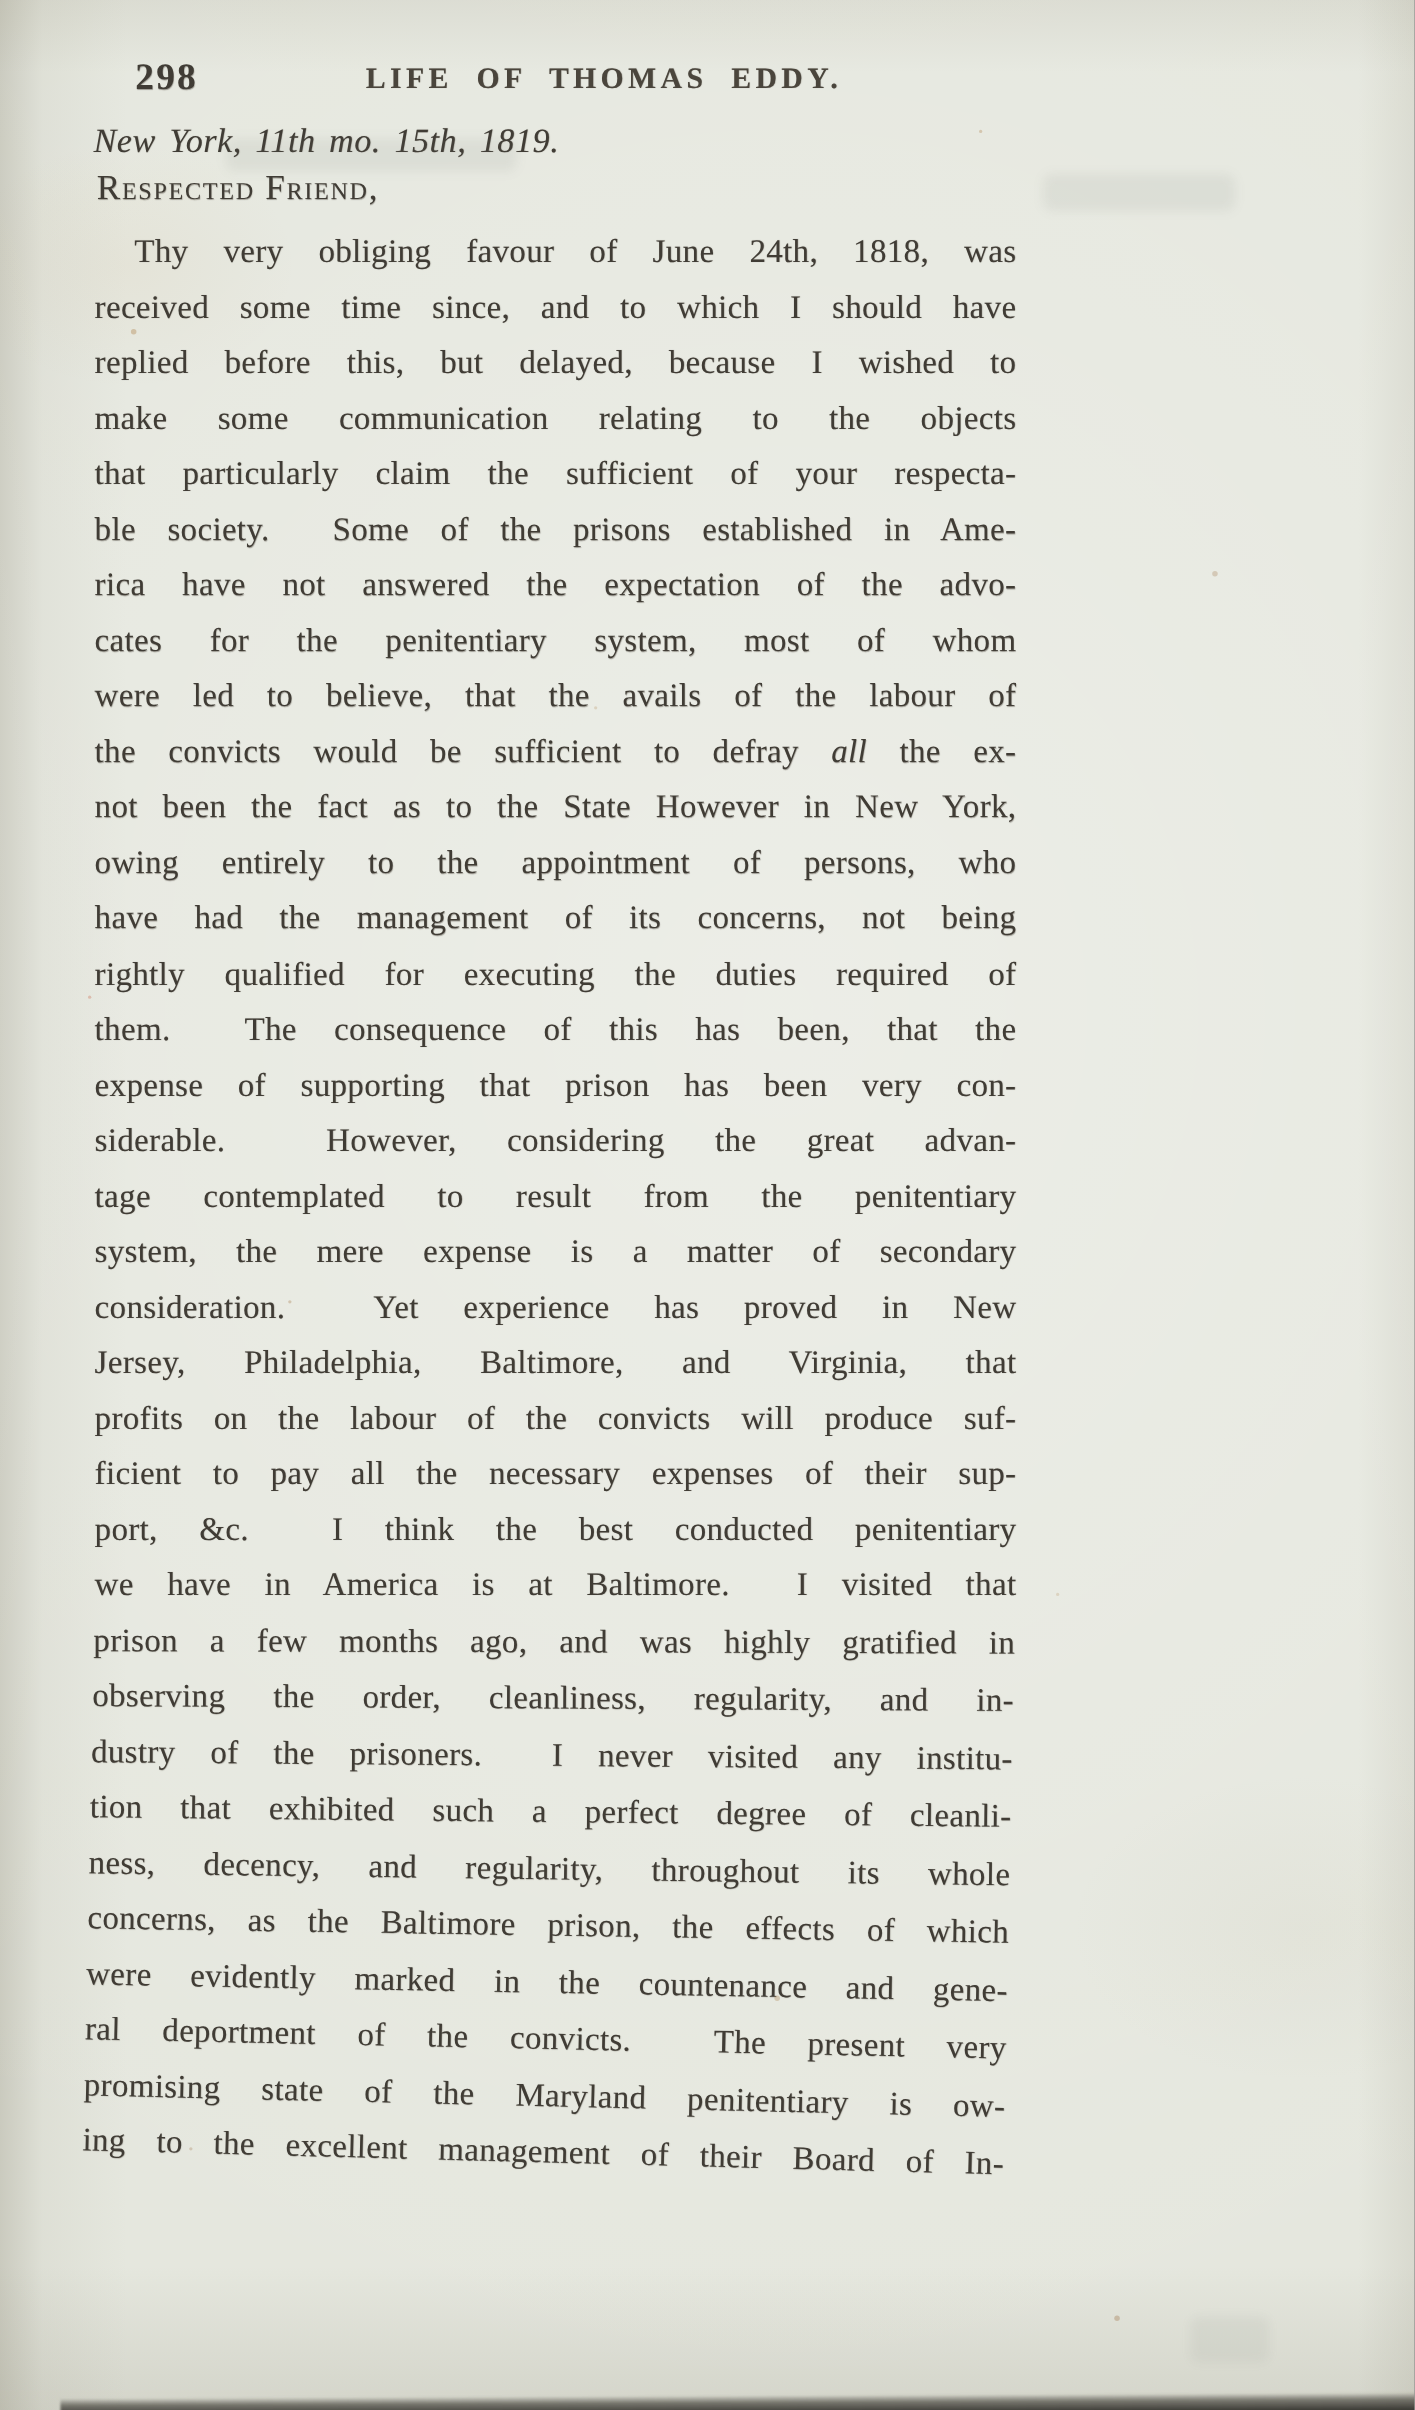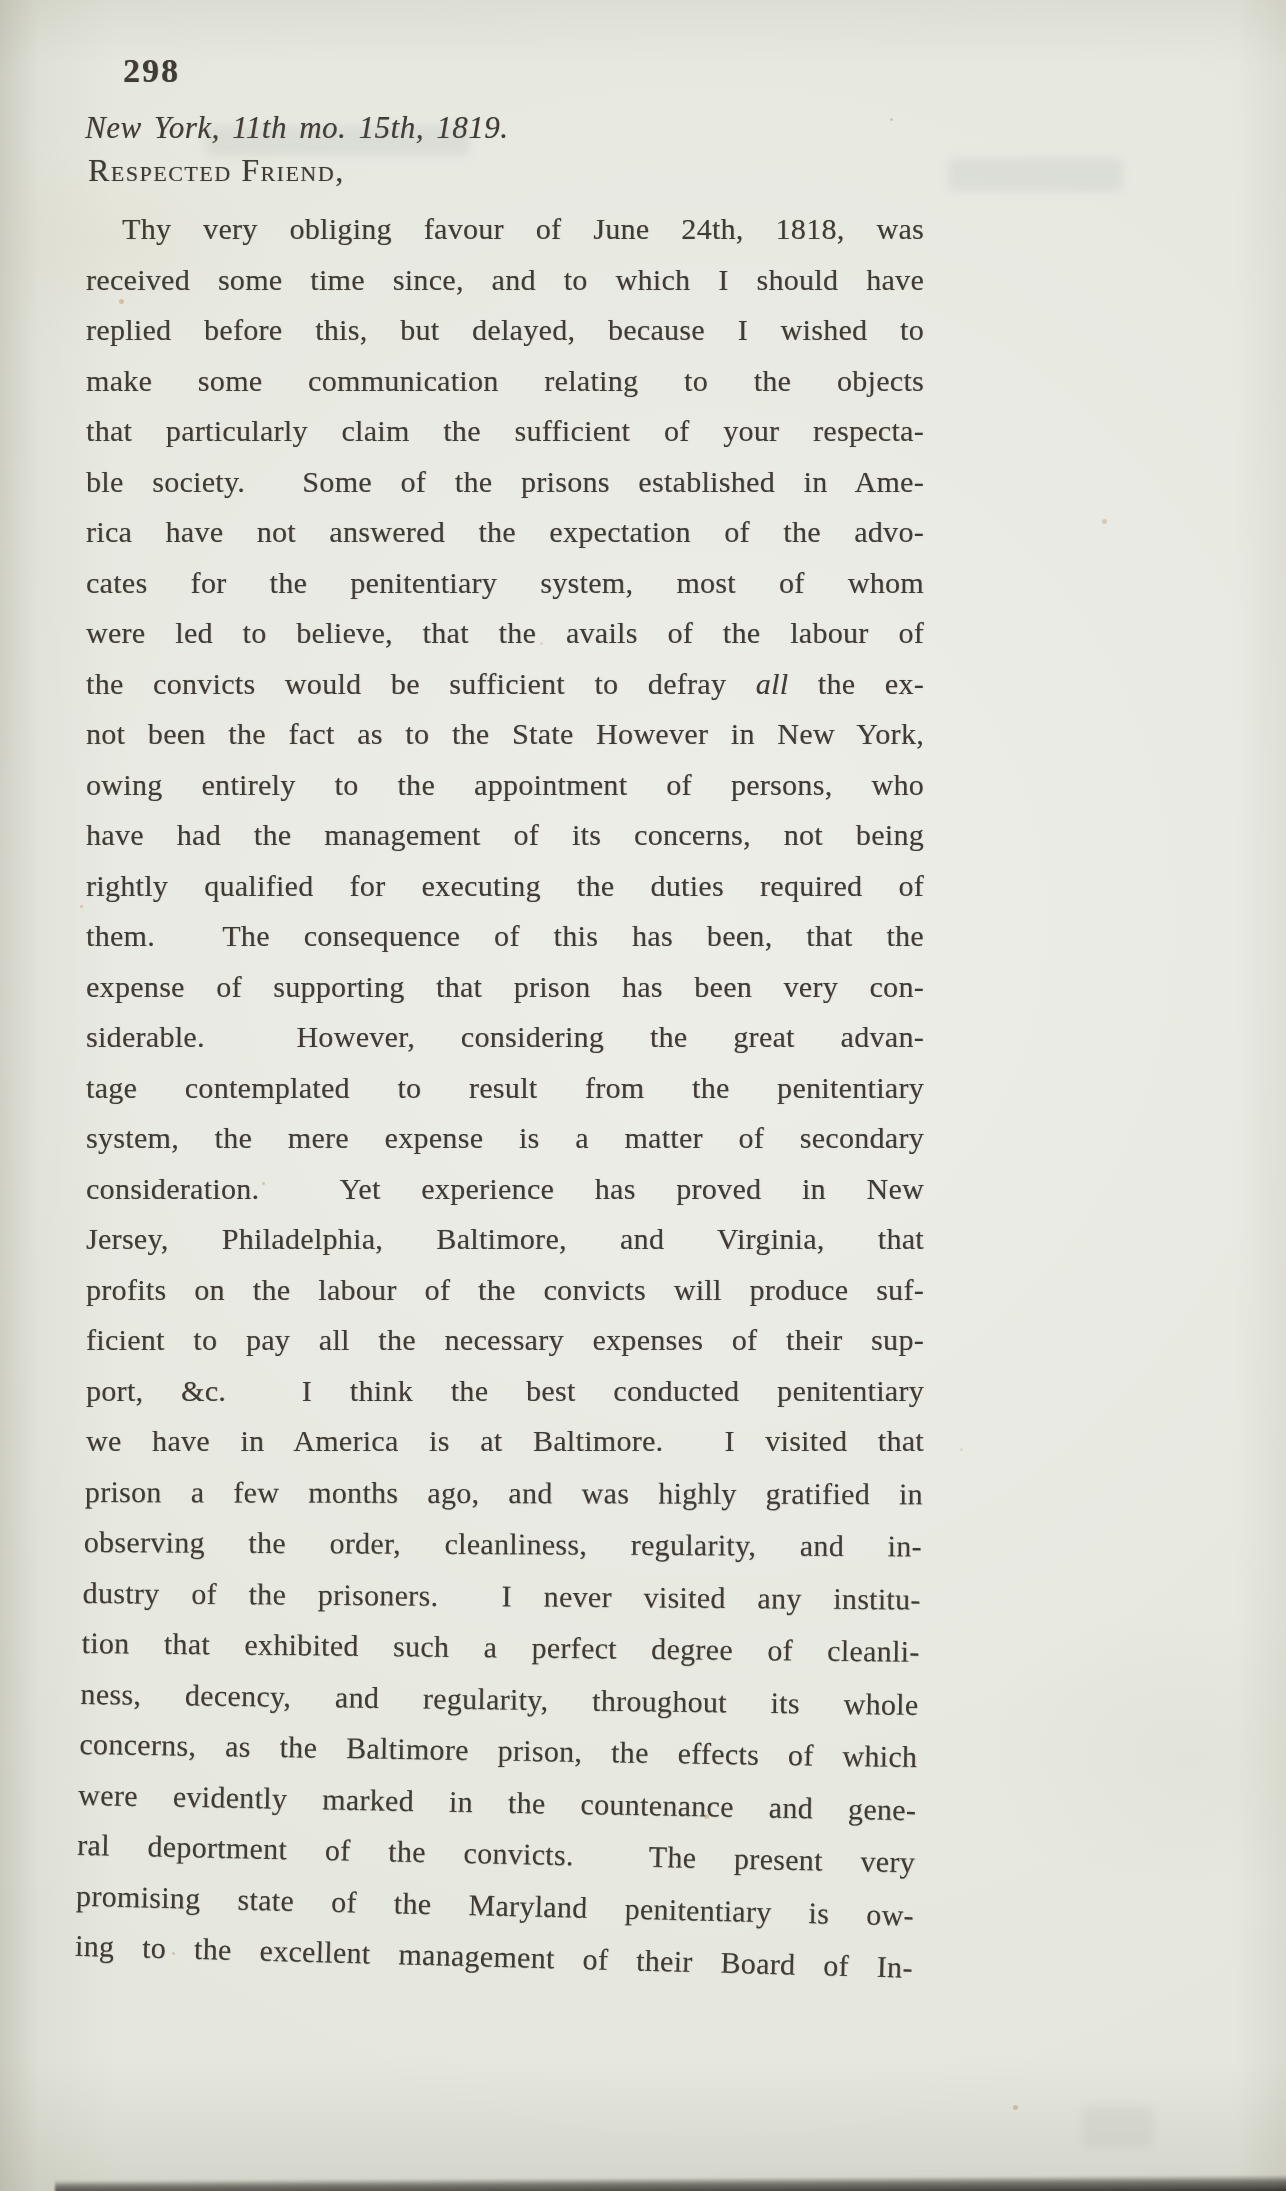--- a/index.html
+++ b/index.html
@@ -94,20 +94,21 @@
     filter: blur(1px);
   }
 </style>
 </head>
 <body>
 
 <div class="scan">
 
   <div class="page-header">
     <span class="page-number ink">298</span>
+    <span class="running-title ink">LIFE OF THOMAS EDDY.</span>
   </div>
 
   <div class="dateline ink">New York, 11th mo. 15th, 1819.</div>
 
   <div class="salutation ink">Respected Friend,</div>
 
   <div class="letter-body ink" id="letter-body">
       <div class="line indent"><span>Thy very obliging favour of June 24th, 1818, was</span></div>
       <div class="line"><span>received some time since, and to which I should have</span></div>
       <div class="line"><span>replied before this, but delayed, because I wished to</span></div>

